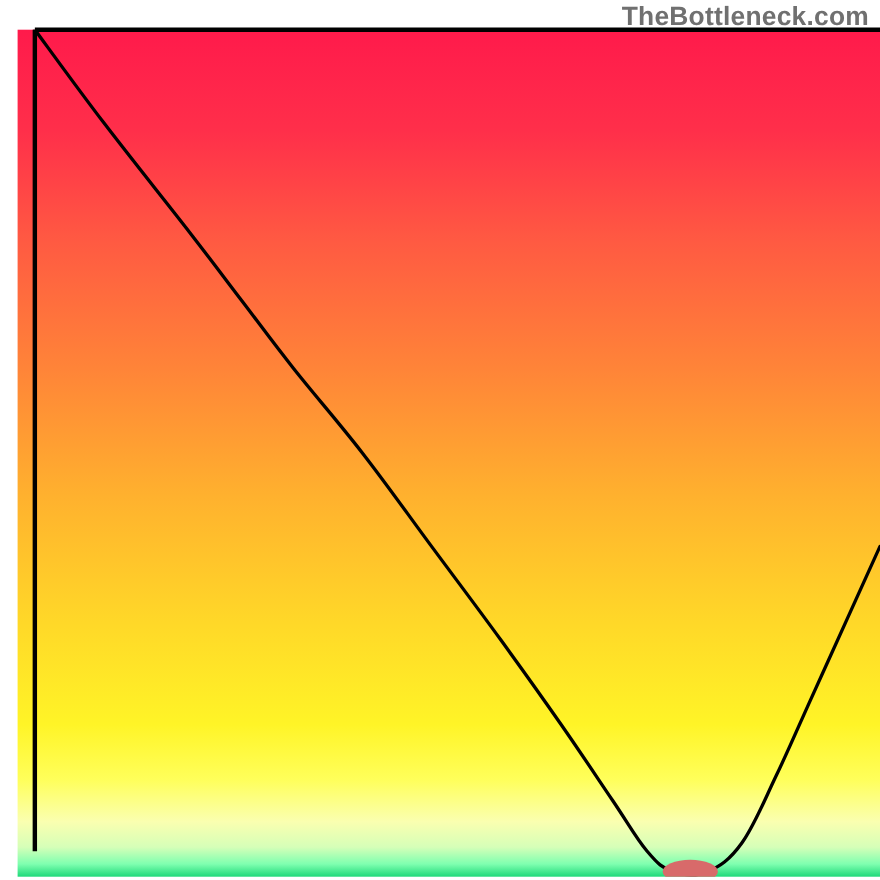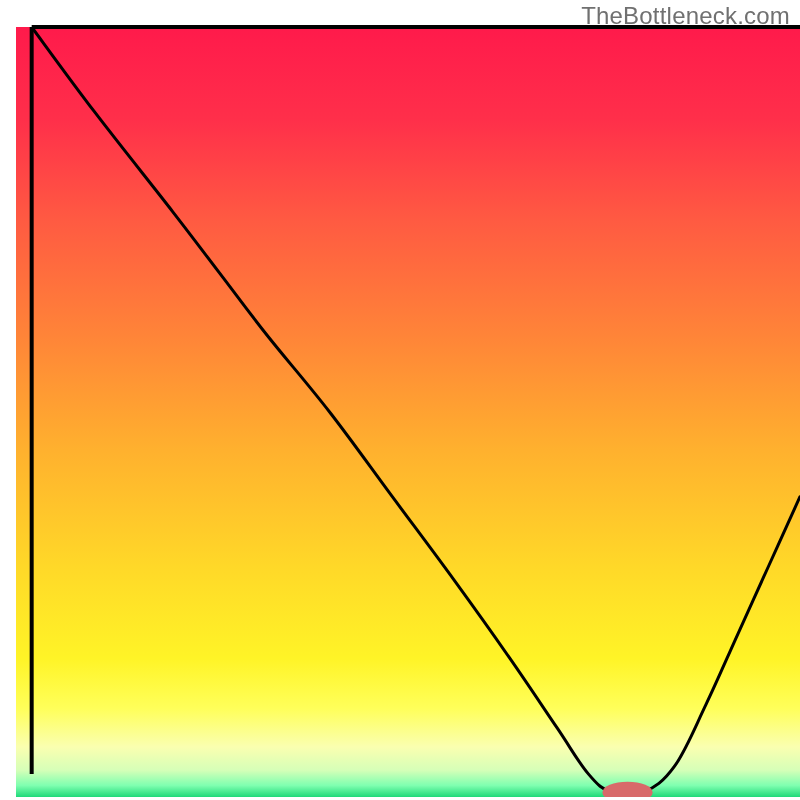--- a/index.html
+++ b/index.html
@@ -14,21 +14,21 @@
   .frame {
     position: relative;
     width: 800px;
     height: 800px;
   }
   .watermark {
     position: absolute;
     top: 2px;
     right: 10px;
     font-size: 24px;
-    font-weight: 400;
+    font-weight: 700;
     color: #707070;
     letter-spacing: 0.2px;
   }
   svg {
     display: block;
   }
 </style>
 </head>
 <body>
 <div class="frame">

